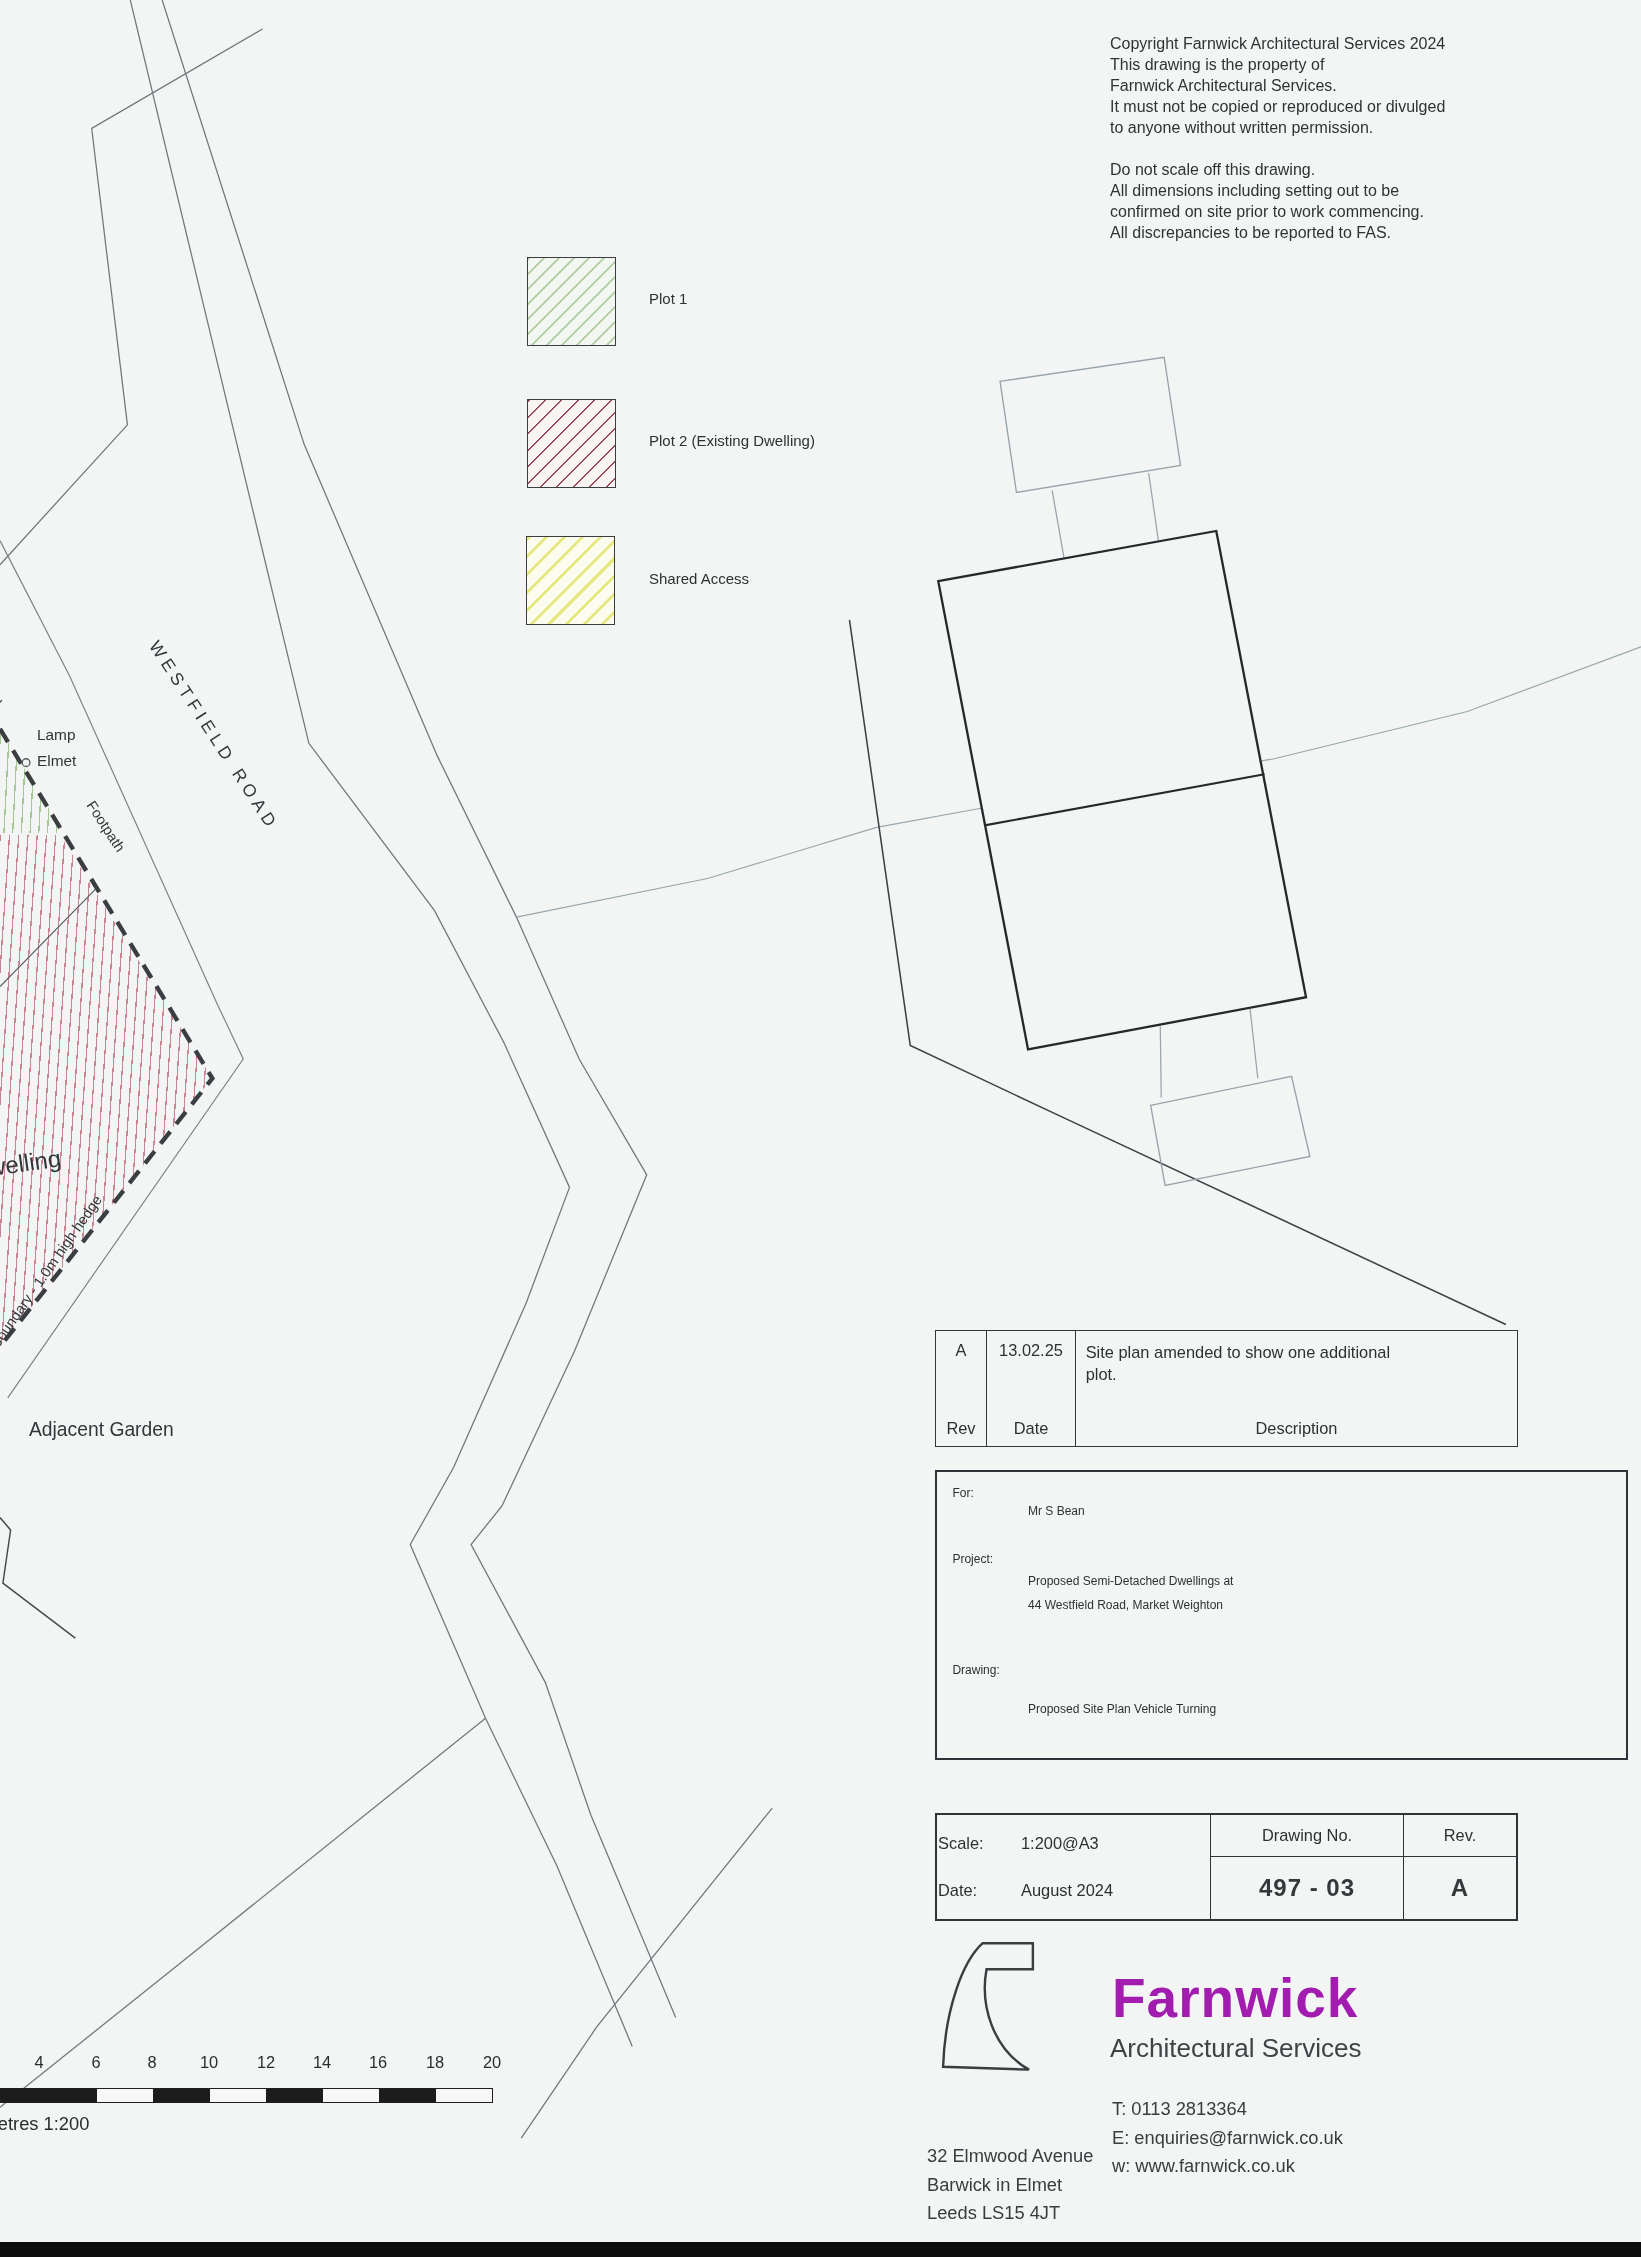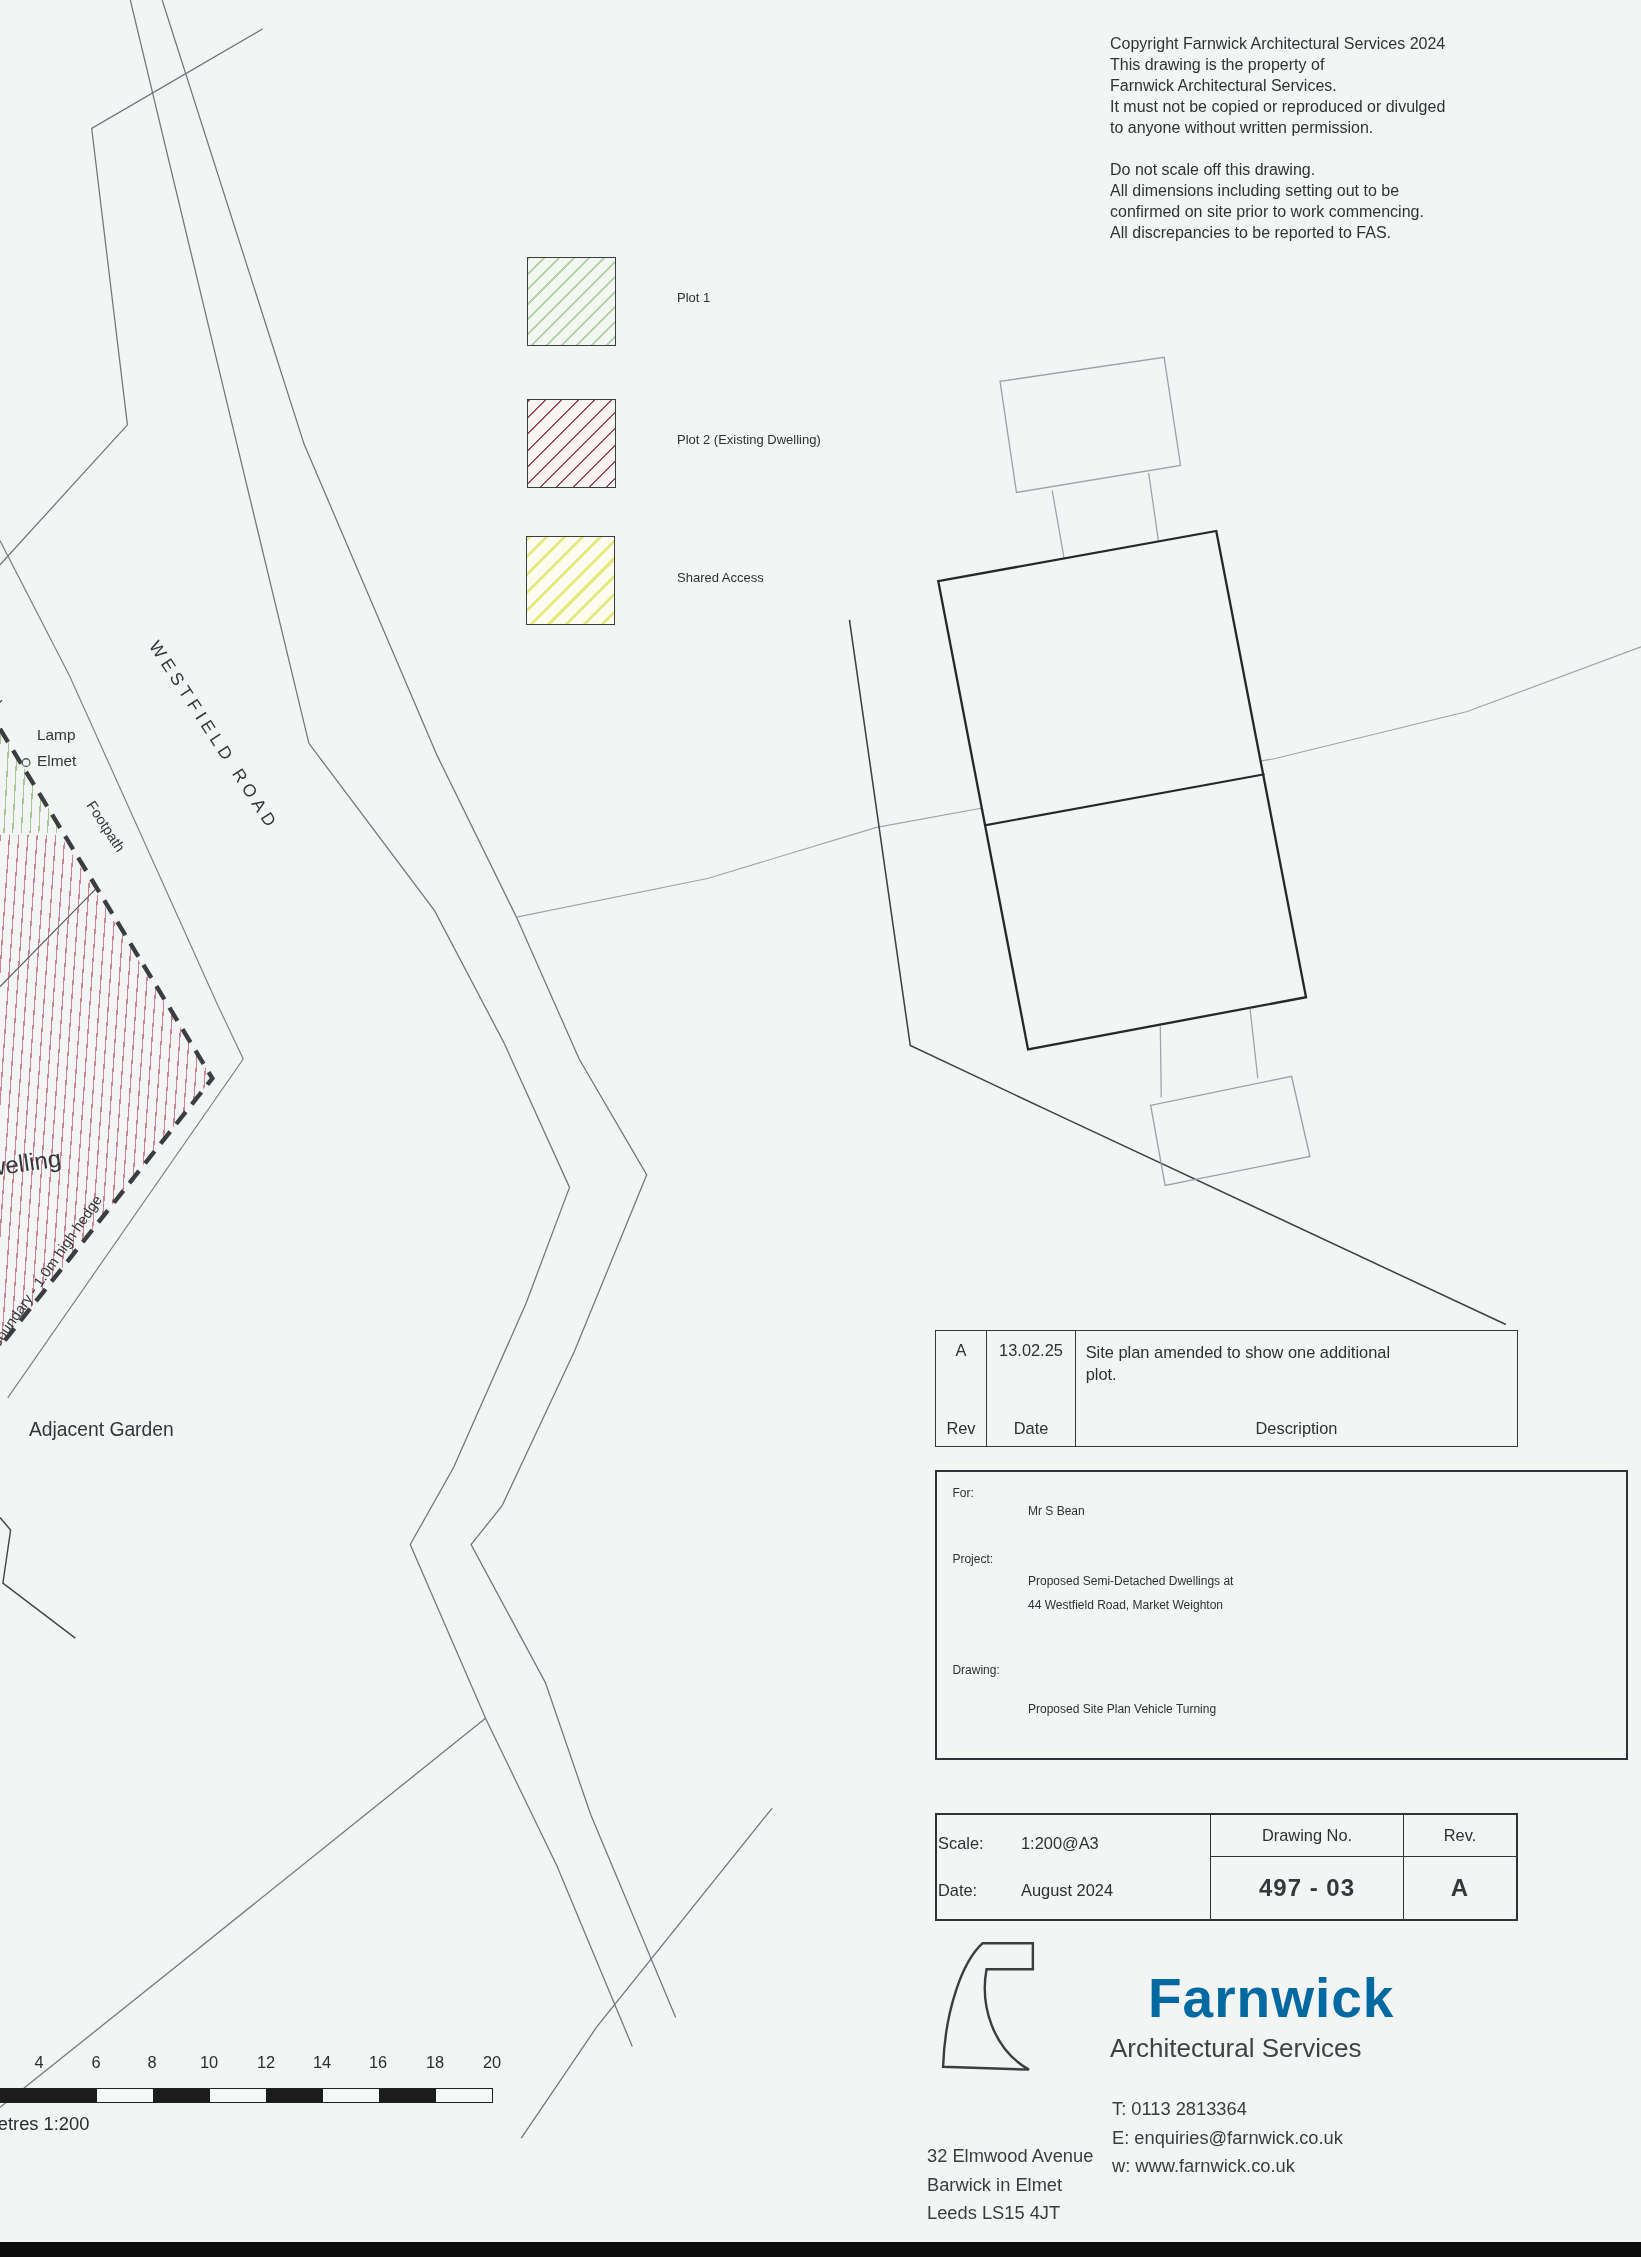--- a/index.html
+++ b/index.html
@@ -29,42 +29,42 @@
   #copyright{left:1110px;top:33px;font-size:16px;line-height:21px;z-index:3;color:#303336;}
   #copyright .para2{margin-top:21px;}
   
   .swatch{width:87px;height:87px;border:1.4px solid #3a3e42;z-index:3;}
   #sw1{left:527px;top:257px;background-color:#f3f7f1;
        background-image:repeating-linear-gradient(135deg,#b9d3ad 0 1.5px,transparent 1.5px 10.6px);}
   #sw2{left:527px;top:399px;background-color:#f8f4f3;
        background-image:repeating-linear-gradient(135deg,#9e4a56 0 1.5px,transparent 1.5px 11.6px);}
   #sw3{left:526px;top:536px;background-color:#fbfbee;
        background-image:repeating-linear-gradient(135deg,#e6e880 0 2.9px,transparent 2.9px 12.6px);}
-  .legend-label{left:649px;font-size:13px;z-index:3;margin-left:28px;}
+  .legend-label{left:649px;font-size:15px;z-index:3;}
   
   .panel{background:#f2f5f3;z-index:4;box-sizing:border-box;}
   #rev-table{left:935px;top:1330px;width:583px;height:117px;border:1.9px solid #34383c;display:flex;}
   #rev-table .col{display:flex;flex-direction:column;justify-content:space-between;align-items:center;
       font-size:16.4px;box-sizing:border-box;padding:9.7px 0 7.7px 0;}
   #rev-table .c1{width:50px;}
   #rev-table .c2{width:89px;border-left:1.9px solid #34383c;}
   #rev-table .c3{flex:1;border-left:1.9px solid #34383c;}
   #rev-table .desc-val{align-self:flex-start;margin-left:9.7px;width:319px;text-align:left;line-height:22px;}
   #title-box{left:935px;top:1470px;width:693px;height:290px;border:2.9px solid #303438;font-size:12px;text-decoration:underline;}
   #title-box .abs{white-space:nowrap;}
   #info-box{left:935px;top:1813px;width:583px;height:108px;border:2.4px solid #303438;display:flex;font-size:16.4px;}
   #info-box .left{width:273px;display:flex;flex-direction:column;justify-content:space-around;box-sizing:border-box;padding:5.8px 0;}
   #info-box .row{display:flex;}
   #info-box .row .lab{width:83px;padding-left:1px;}
   #info-box .mid{width:193px;border-left:1.9px solid #303438;display:flex;flex-direction:column;box-sizing:border-box;}
   #info-box .right{flex:1;border-left:1.9px solid #303438;display:flex;flex-direction:column;box-sizing:border-box;}
   #info-box .hed{height:41px;border-bottom:1.4px solid #303438;display:flex;align-items:center;justify-content:center;}
   #info-box .val{flex:1;display:flex;align-items:center;justify-content:center;font-weight:bold;font-size:24px;letter-spacing:1px;color:#35383b;}
   
-  #brand-name{left:1148px;top:1966px;font-size:55px;font-weight:bold;color:#0369a1;z-index:4;letter-spacing:1px;}
+  #brand-name{left:1112px;top:1966px;font-size:55px;font-weight:bold;color:#a21caf;z-index:4;letter-spacing:1px;}
   #brand-tagline{left:1110px;top:2033px;font-size:26px;color:#404346;z-index:4;}
   #brand-address{left:927px;top:2095px;font-size:18.3px;line-height:28.5px;color:#3a3d40;z-index:4;margin-top:47px;}
   #brand-contact{left:1112px;top:2095px;font-size:18.3px;line-height:28.5px;color:#3a3d40;z-index:4;}
   
   #scalebar{left:0;top:2088px;width:493px;height:14.5px;border:1.4px solid #1f1f1f;box-sizing:border-box;z-index:3;
      background:repeating-linear-gradient(90deg,#1c1c1c 0 57px,#f6f8f7 57px 113px);
      background-position:39px 0;}
   .tick{top:2053px;width:33px;margin-left:-16.4px;text-align:center;font-size:16.4px;z-index:3;color:#2a2d30;}
   #scale-caption{left:-17.4px;top:2113px;font-size:18.3px;z-index:3;color:#2a2d30;}
   #bottom-strip{left:0;top:2242px;width:1641px;height:15.4px;background:#0d0d0d;z-index:5;}

